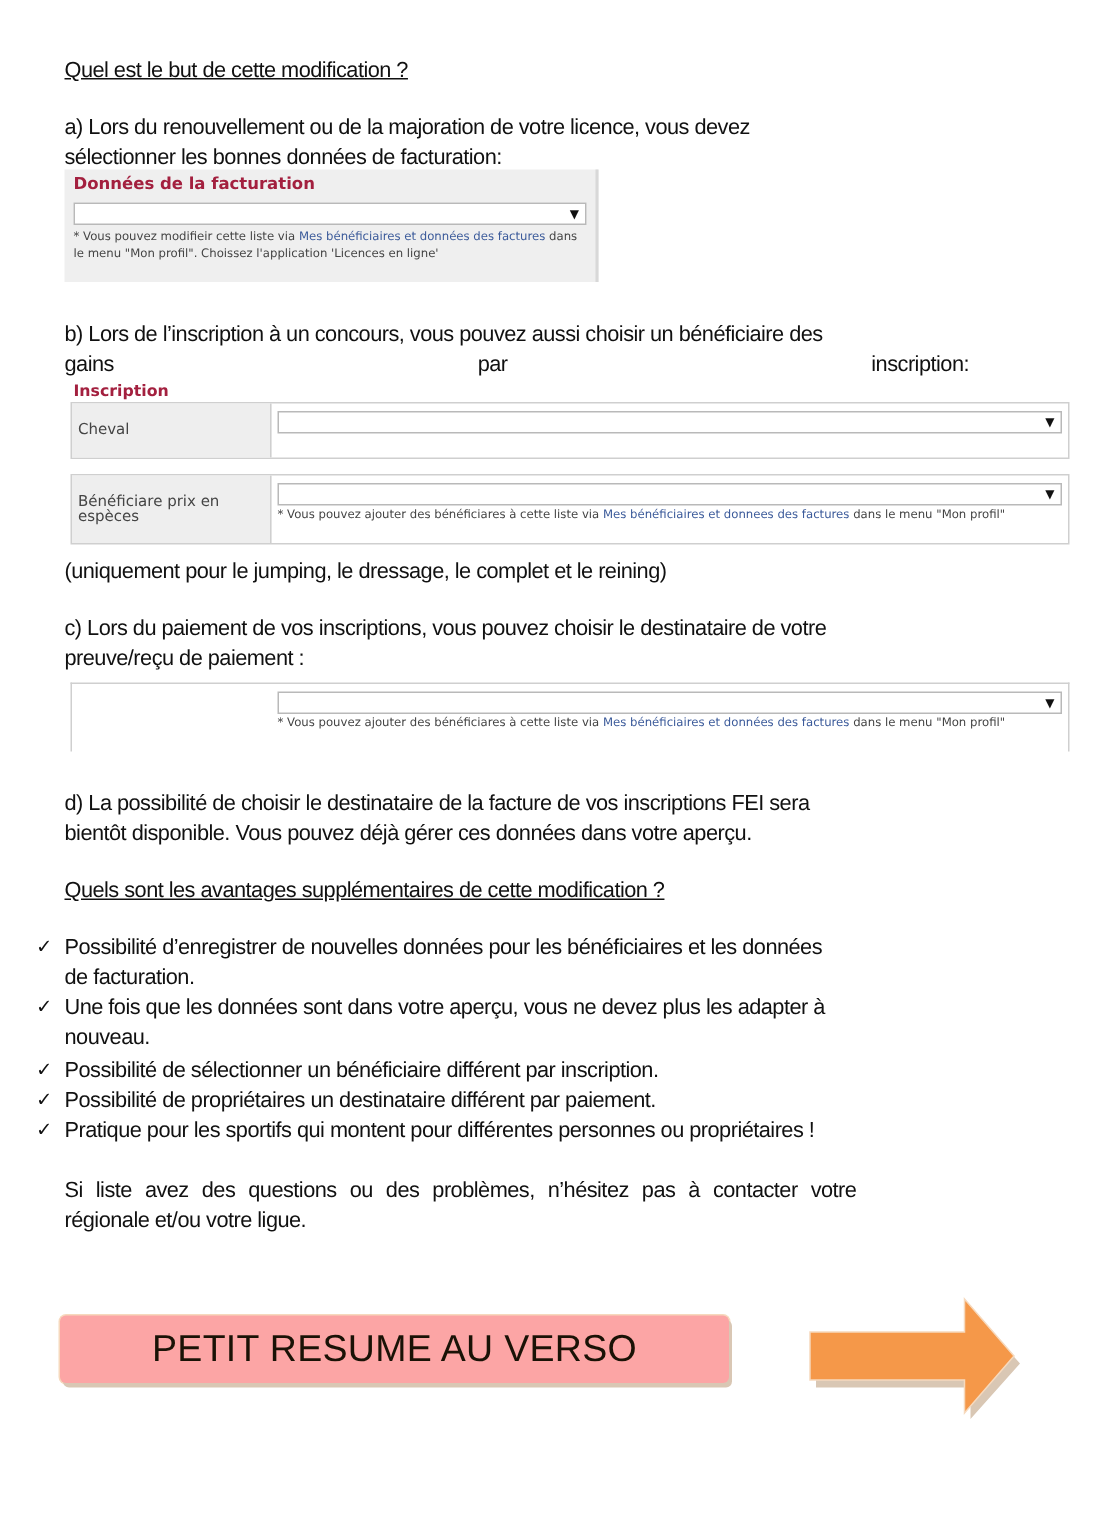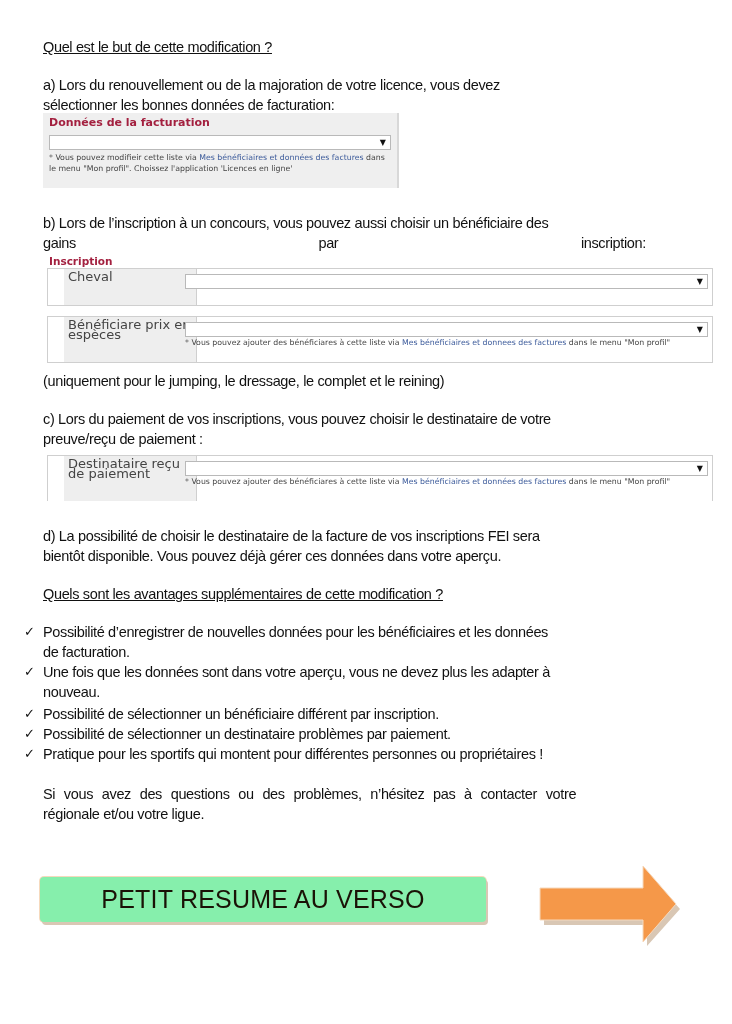--- a/index.html
+++ b/index.html
@@ -23,30 +23,30 @@
     position: absolute; background: #fff; border: 1px solid #b9b9b9; height: 13px;
   }
   .sel .arrow { position: absolute; right: 4px; top: 0px; font-size: 8px; line-height: 13px; color: #111; }
   .note { position: absolute; font-size: 7.8px; line-height: 10.5px; color: #444; white-space: normal; }
   .link { color: #3b5a9a; margin-top: 24px; }
 
   .insc-title { position: absolute; left: 49px; top: 255px; font-size: 10.5px; font-weight: bold; color: #a3203f; }
   .frow { position: absolute; left: 47px; width: 664px; border: 1px solid #cfcfcf; background: #fff; }
   .frow .lab {
     position: absolute; left: 0; top: 0; bottom: 0; width: 133px; background: #eeeeee;
-    border-right: 1px solid #cfcfcf; font-size: 13px; line-height: 10px; color: #444; padding: 3px 4px; box-sizing: border-box; margin-left: 16px;
+    border-right: 1px solid #cfcfcf; font-size: 10px; line-height: 10px; color: #444; padding: 13px 4px; box-sizing: border-box;
   }
   .frow .sel { left: 137px; right: 4px; top: 5px; }
   .frow .note { left: 137px; right: 6px; top: 21px; }
 
   .ck { position: absolute; left: 24px; font-size: 13px; line-height: 20px; font-family: "DejaVu Sans", sans-serif; }
 
   .banner {
     position: absolute; left: 40px; top: 877px; width: 446px; height: 45px;
-    background: #86efac; border-radius: 4px;
+    background: #fca5a5; border-radius: 4px;
     box-shadow: 2px 3px 0 #d9c7b4, 0 0 0 1px #f6d9bd;
     display: flex; align-items: center; justify-content: center;
     font-size: 25px; color: #1a1206; letter-spacing: 0.2px;
   }
 </style>
 </head>
 <body>
 
 <div class="t h" style="left:43px; top:37px;">Quel est le but de cette modification ?</div>
 
@@ -87,21 +87,20 @@
   </div>
   <div class="note"><span>* Vous pouvez ajouter des bénéficiares à cette liste via </span><span class="link">Mes bénéficiaires et donnees des factures</span><span> dans le menu "Mon profil"</span></div>
 </div>
 
 <div class="t" style="left:43px; top:371px;">(uniquement pour le jumping, le dressage, le complet et le reining)</div>
 
 <div class="t" style="left:43px; top:409px;">c)    Lors du paiement de vos inscriptions, vous pouvez choisir le destinataire de votre</div>
 <div class="t" style="left:43px; top:429px;">preuve/reçu de paiement :</div>
 
 <div class="frow fs" style="top:455px; height:45px; border-bottom:none;">
-  <div class="lab">Destinataire reçu de paiement</div>
   <div class="sel">
     <span></span>
     <span class="arrow">▼</span>
   </div>
   <div class="note"><span>* Vous pouvez ajouter des bénéficiares à cette liste via </span><span class="link">Mes bénéficiaires et données des factures</span><span>   dans le menu "Mon profil"</span></div>
 </div>
 
 <div class="t" style="left:43px; top:526px;">d)    La possibilité de choisir le destinataire de la facture de vos inscriptions FEI sera</div>
 <div class="t" style="left:43px; top:546px;">bientôt disponible. Vous pouvez déjà gérer ces données dans votre aperçu.</div>
 
@@ -113,27 +112,27 @@
   <div class="t" style="left:43px; top:642px;">de facturation.</div>
 
   <span class="ck" style="top:662px;">✓</span>
   <div class="t" style="left:43px; top:662px;">Une fois que les données sont dans votre aperçu, vous ne devez plus les adapter à</div>
   <div class="t" style="left:43px; top:682px;">nouveau.</div>
 
   <span class="ck" style="top:704px;">✓</span>
   <div class="t" style="left:43px; top:704px;">Possibilité de sélectionner un bénéficiaire différent par inscription.</div>
 
   <span class="ck" style="top:724px;">✓</span>
-  <div class="t" style="left:43px; top:724px;">Possibilité de sélectionner un destinataire problèmes par paiement.</div>
+  <div class="t" style="left:43px; top:724px;">Possibilité de propriétaires un destinataire différent par paiement.</div>
 
   <span class="ck" style="top:744px;">✓</span>
   <div class="t" style="left:43px; top:744px;">Pratique pour les sportifs qui montent pour différentes personnes ou propriétaires !</div>
 </div>
 
-<div class="t" style="left:43px; top:784px; word-spacing:5px;">Si vous avez des questions ou des problèmes, n’hésitez pas à contacter votre</div>
+<div class="t" style="left:43px; top:784px; word-spacing:5px;">Si liste avez des questions ou des problèmes, n’hésitez pas à contacter votre</div>
 <div class="t" style="left:43px; top:804px;">régionale et/ou votre ligue.</div>
 
 <div class="banner">PETIT RESUME AU VERSO</div>
 
 <svg style="position:absolute; left:535px; top:860px;" width="150" height="92" viewBox="0 0 150 92">
   <polygon points="7,30 110,30 110,9 143,46 110,83 110,62 7,62" fill="#d9c7b4" transform="translate(2,3)"></polygon>
   <polygon points="5,28 108,28 108,6 141,44 108,82 108,60 5,60" fill="#f59849" stroke="#f6d9bd" stroke-width="1"></polygon>
 </svg>
 
 </body></html>

